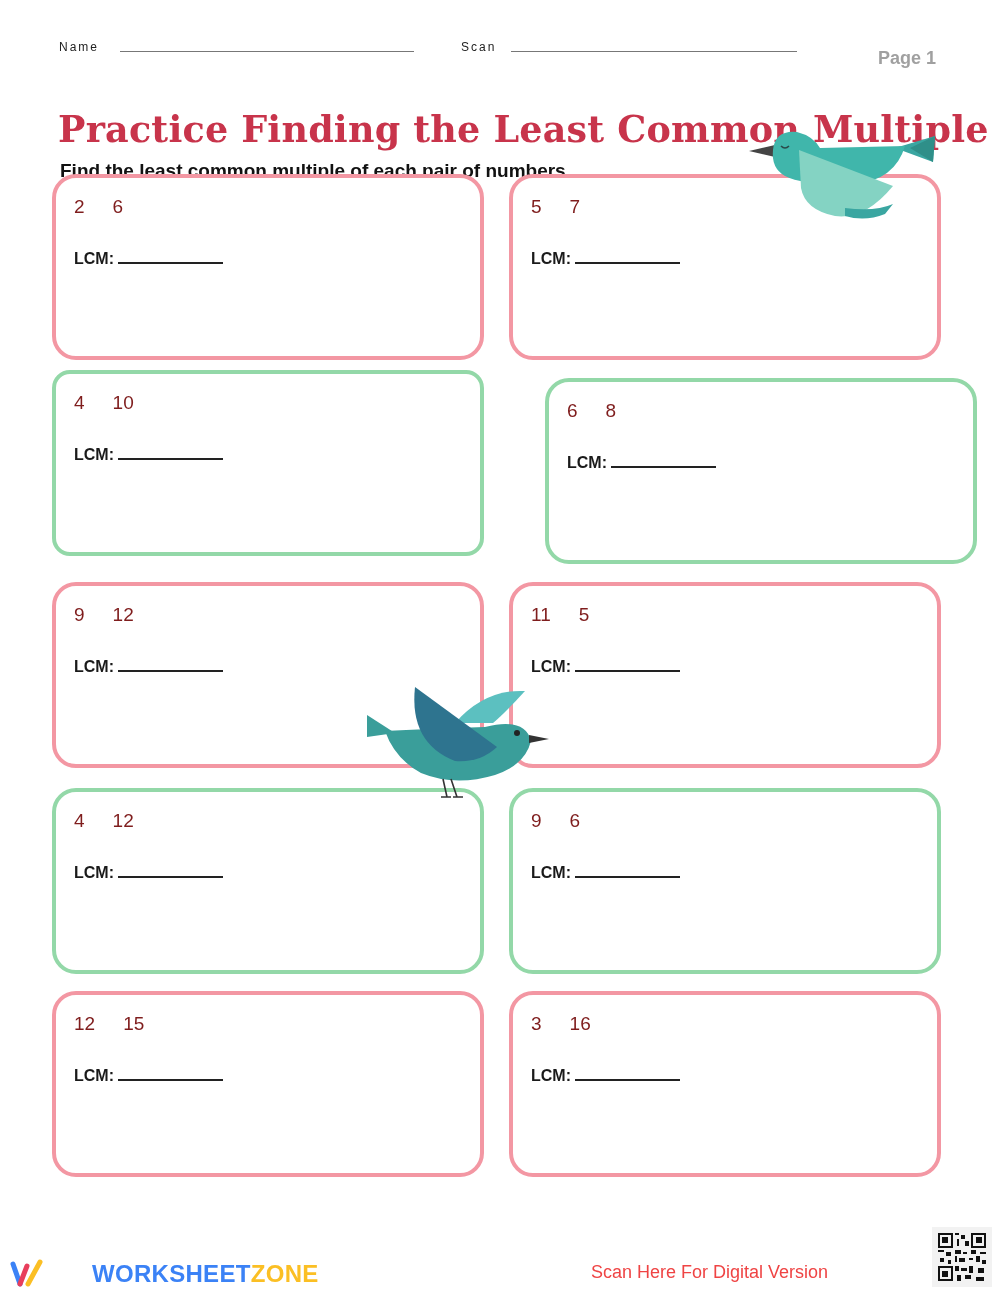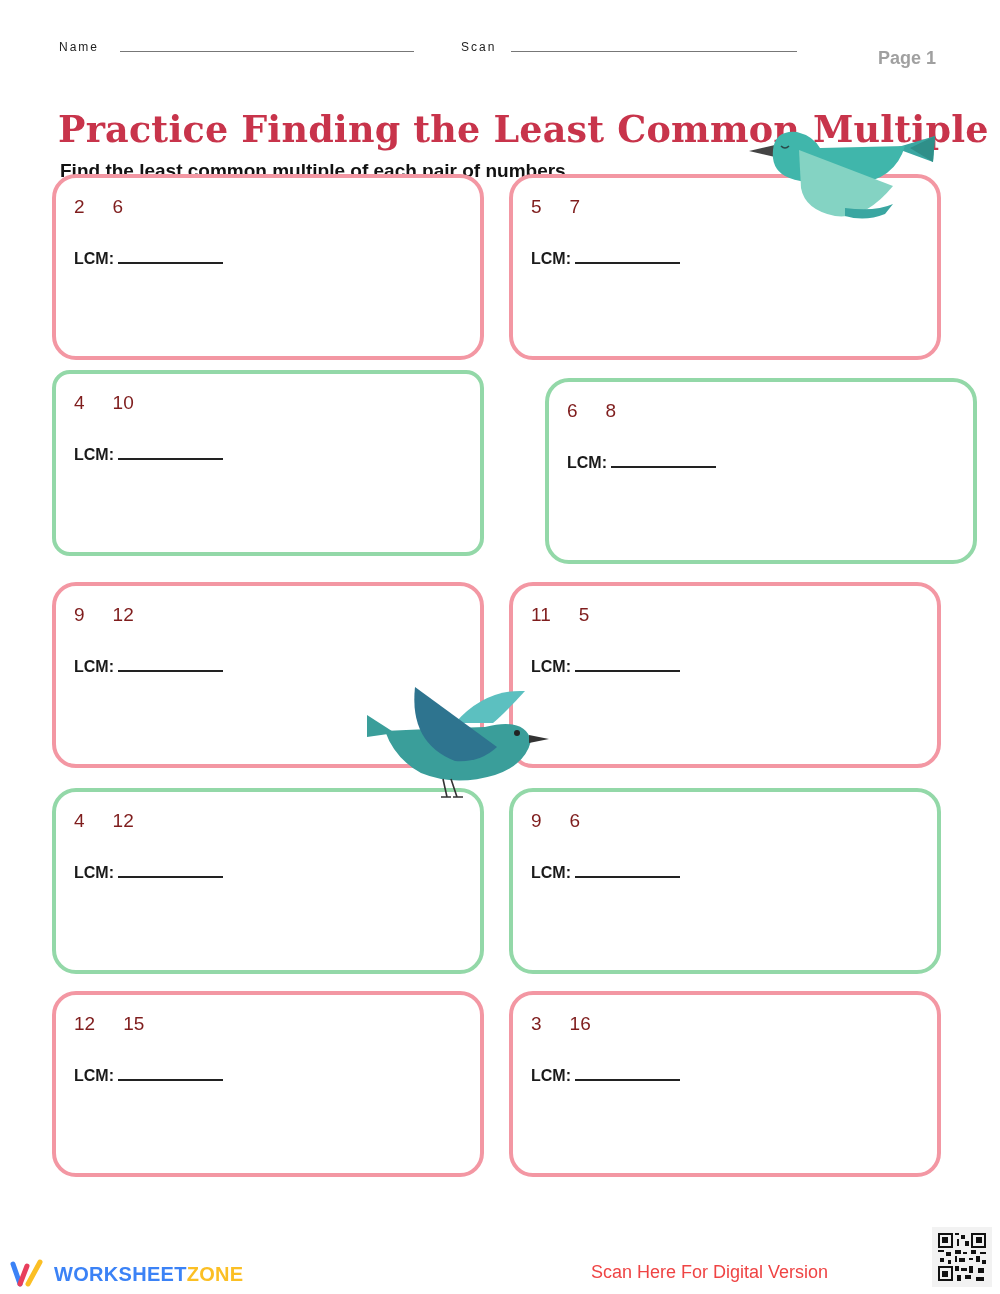--- a/index.html
+++ b/index.html
@@ -24,21 +24,21 @@
   .box.green { border-color: #93d8a8; }
   .box .nums { position: absolute; top: 18px; left: 18px; font-size: 19px; color: #7f1d1d; white-space: nowrap; }
   .box .nums span { display: inline-block; }
   .box .nums .n1 { margin-right: 28px; }
   .box .lcm { position: absolute; top: 72px; left: 18px; font-size: 16px; font-weight: bold; color: #1a1a1a; white-space: nowrap; }
   .box .lcm .blank { display: inline-block; width: 105px; border-bottom: 2px solid #222; margin-left: 4px; vertical-align: baseline; height: 1px; }
 
   .bird { position: absolute; }
 
   .footer-logo { position: absolute; left: 8px; top: 1258px; display: flex; align-items: center; gap: 6px; }
-  .footer-logo .wordmark { font-size: 20px; font-weight: bold; letter-spacing: 0.3px; }
+  .footer-logo .wordmark { font-size: 24px; font-weight: bold; letter-spacing: 0.3px; margin-left: 38px; }
   .footer-logo .w1 { color: #3b82f6; }
   .footer-logo .w2 { color: #fbbf24; }
 
   .scan-text { position: absolute; left: 591px; top: 1262px; font-size: 18px; color: #ef4444; }
   .qr { position: absolute; left: 932px; top: 1227px; width: 60px; height: 60px; background: #f2f2f2; padding: 4px; }
 </style>
 </head>
 <body>
 
 <div class="header-field" id="name-field">

